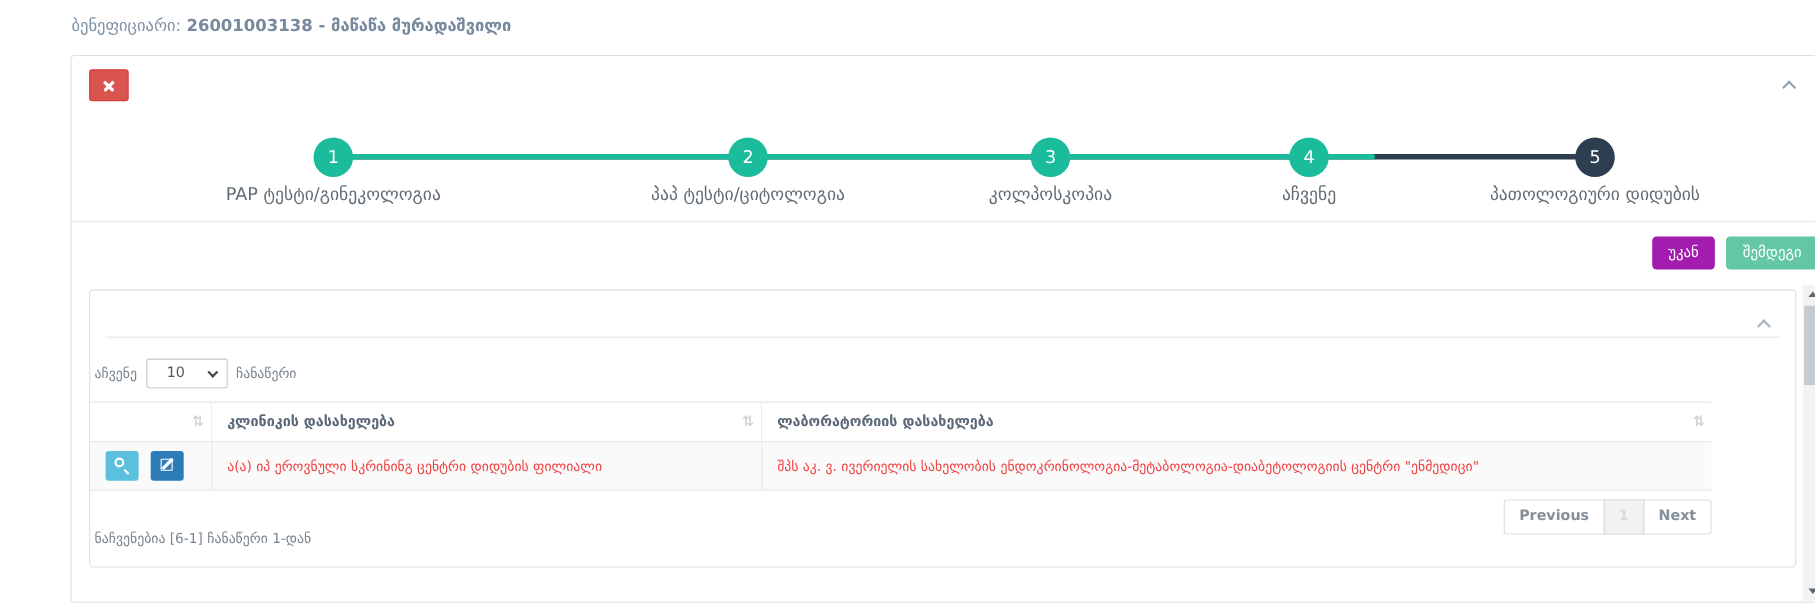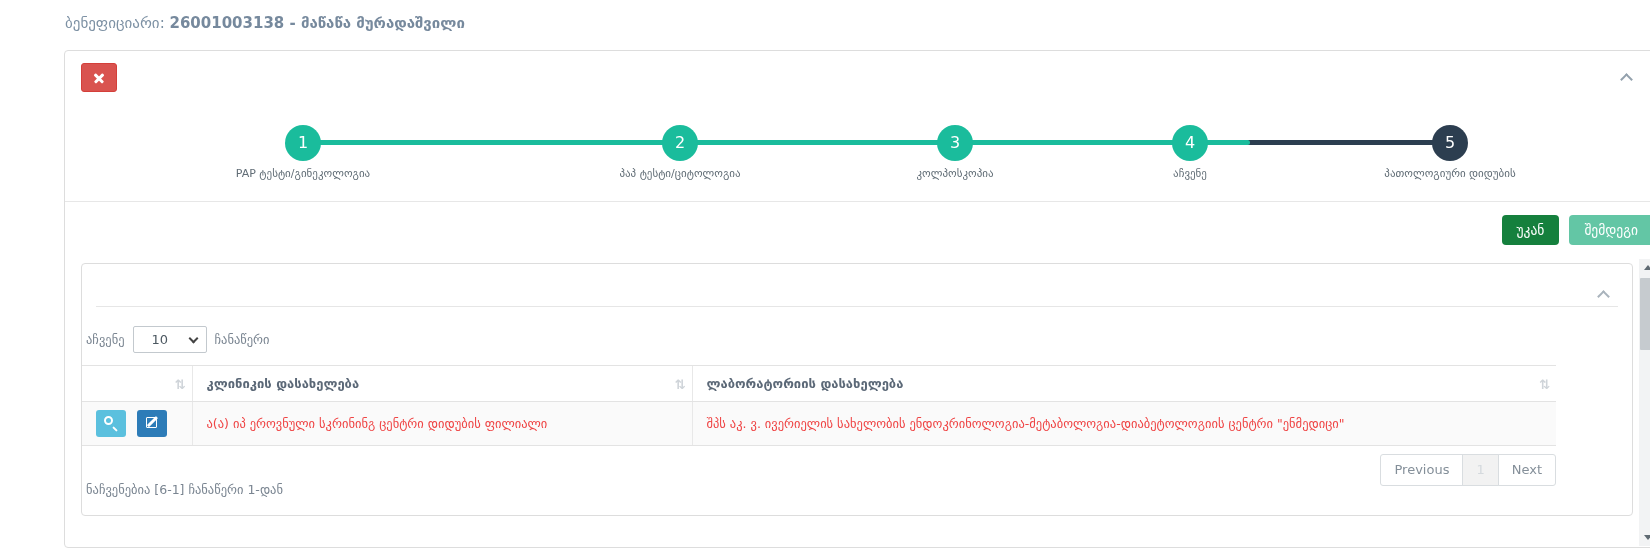--- a/index.html
+++ b/index.html
@@ -53,32 +53,32 @@
     background:#1abc9c; border-radius:3px;
   }
   .step { position:absolute; top:19px; width:36px; height:36px; }
   .step .circle {
     width:36px; height:36px; border-radius:50%; background:#1abc9c;
     color:#fff; font-size:16px; line-height:36px; text-align:center; cursor:pointer;
   }
   .step.dark .circle { background:#2c3e50; }
   .step .step-label {
     position:absolute; top:42px; left:50%; transform:translateX(-50%);
-    width:360px; text-align:center; font-size:11px; color:#616d76; white-space:nowrap;
+    width:360px; text-align:center; font-size:16px; color:#616d76; white-space:nowrap;
   }
   .step-1 { left:220px; } .step-2 { left:597px; } .step-3 { left:872px; }
   .step-4 { left:1107px; } .step-5 { left:1367px; }
 
   .panel-divider { position:absolute; left:0; right:0; top:150px; border-top:1px solid #e7e7e7; }
 
   
   .nav-row { position:absolute; top:164px; right:4px; display:flex; gap:10px; }
   .btn { border:none; border-radius:4px; font-size:13.5px; padding:7px 15px; color:#fff;
          font-family:"DejaVu Sans", sans-serif; cursor:pointer; }
-  .btn-back { background:#15803d; }
+  .btn-back { background:#a21caf; }
   .btn-next { background:#63c6a5; }
 
   
   .scroll-area { position:absolute; left:1px; right:1px; top:208px; bottom:1px; }
 
   .inner-card {
     position:absolute; left:15px; top:4px; width:1552px; height:253px;
     background:#fff; border:1px solid #ddd; border-radius:4px;
   }
   .card-head { position:relative; height:42px; }
@@ -138,21 +138,21 @@
   .mag-icon::after { content:""; position:absolute; left:8px; top:8px; width:2px; height:6px;
     background:#fff; transform:rotate(-45deg); border-radius:1px; }
   .pencil-icon { position:absolute; left:9px; top:7px; width:11px; height:11px;
     border:1.6px solid #fff; border-radius:1px; }
   .pencil-icon::after { content:""; position:absolute; left:4px; top:-3px; width:2.6px; height:13px;
     background:#fff; transform:rotate(45deg); border-radius:1px; }
 
   
   .tfooter { position:relative; height:64px; }
   .info-text { position:absolute; left:4px; top:36px; font-size:12.5px; color:#7a8591; }
-  .pagination { position:absolute; right:0; top:8px; display:flex; font-size:13px; }
+  .pagination { position:absolute; right:0; top:8px; display:flex; font-size:13px;font-weight:bold; }
   .page-item {
     height:32px; line-height:30px; padding:0 13px; background:#fff;
     border:1px solid #d9dde0; color:#848f99; cursor:pointer; margin-left:-1px;
   }
   .page-item.prev { border-radius:3px 0 0 3px; margin-left:0; }
   .page-item.next { border-radius:0 3px 3px 0; }
   .page-item.current { background:#f2f2f2; color:#d4d9dd; }
 
   
   .vscroll { position:absolute; right:0; top:0; bottom:0; width:17px; background:#f2f3f4; }

